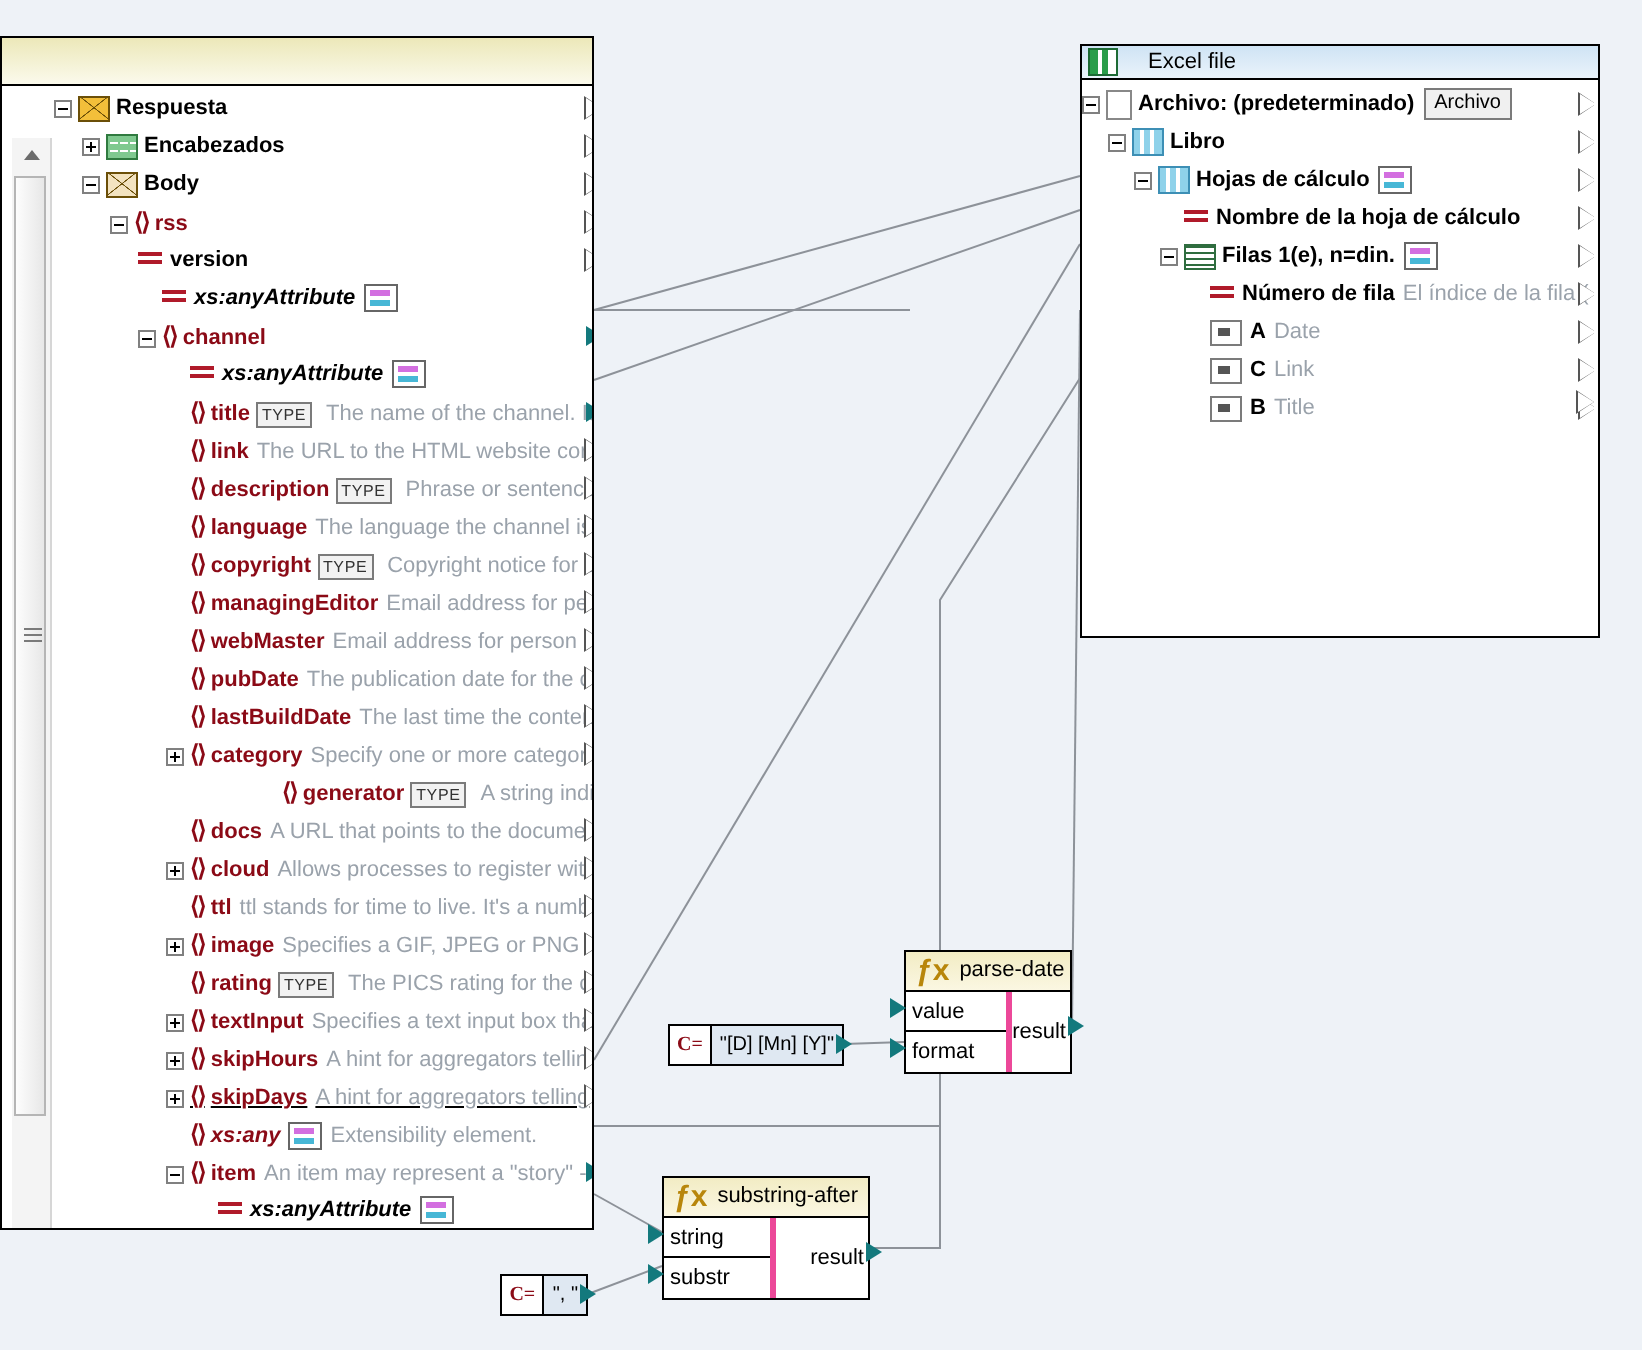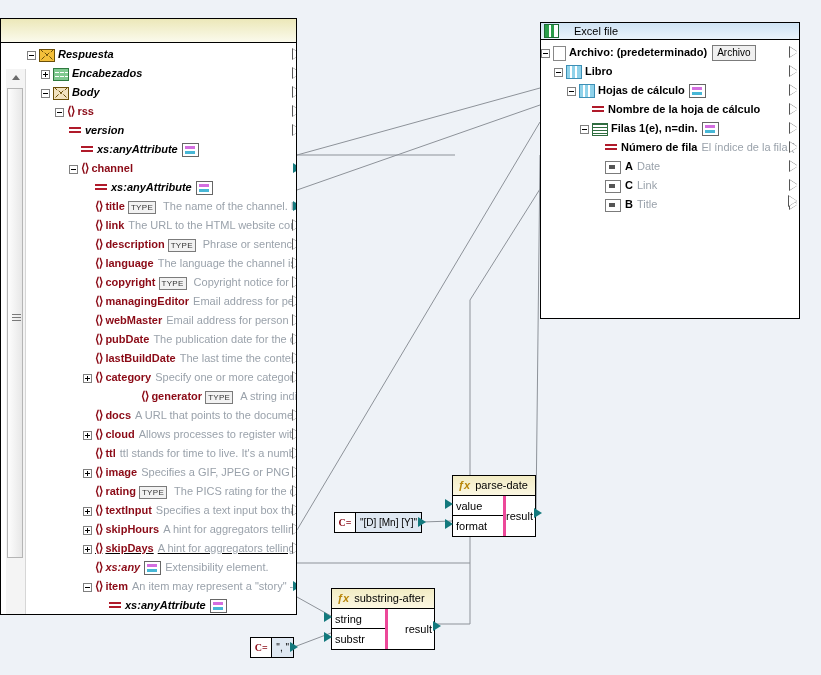--- a/index.html
+++ b/index.html
@@ -27,21 +27,21 @@
             background:linear-gradient(to right,#fdfdfd,#e7e7e7);
             border:1px solid #b5b5b5;box-sizing:border-box;}
   #sb-grip{position:absolute;left:4px;top:225px;width:9px;height:7px;}
   #sb-grip span{display:block;height:1px;background:#7a7a7a;margin-bottom:2px;}
 
   
   #tree{position:absolute;left:26px;top:0;right:0;top:2px;}
   .row{position:relative;height:19px;line-height:19px;white-space:nowrap;overflow:hidden;}
   .row .lbl{font-weight:bold;color:#000;}
   .row .lbl.elem{color:#8b0a16;}
-  .row .lbl.attr{color:#000;font-style:italic;}
+  .row .lbl.attr{color:#000;}
   .row .lbl.ital{font-style:italic;font-weight:bold;}
   .row .desc{color:#9aa2ab;font-weight:normal;padding-left:4px;}
   .tgl{display:inline-block;width:9px;height:9px;border:1px solid #808080;background:#fff;
        position:relative;vertical-align:middle;margin-right:3px;box-sizing:border-box;}
   .tgl:before{content:"";position:absolute;left:1px;top:3px;width:5px;height:1px;background:#000;}
   .tgl.plus:after{content:"";position:absolute;left:3px;top:1px;width:1px;height:5px;background:#000;}
   .tgl.none{border:none;background:transparent;}
   .tgl.none:before{display:none;}
   
   .ic{display:inline-block;vertical-align:middle;margin-right:3px;}
@@ -100,21 +100,21 @@
          border-left:8px solid #fff;}
   .arw.hollow:before{content:"";position:absolute;left:-1px;top:-1px;width:0;height:0;
          border-top:6px solid transparent;border-bottom:6px solid transparent;
          border-left:9px solid #555;}
 
   
   .fnbox{position:absolute;background:#fff;border:1px solid #000;box-sizing:border-box;}
   .fnhead{background:linear-gradient(to bottom,#f2ecc4,#fbf7e2);border-bottom:1px solid #000;
           height:19px;line-height:19px;padding-left:4px;font-size:11px;display:flex;
           align-items:center;gap:4px;}
-  .fx{display:inline-block;font-style:italic;font-weight:bold;color:#b8860b;font-size:11px;
+  .fx{display:inline-block;font-weight:bold;color:#b8860b;font-size:15px;
       border:0;padding:0 1px;}
   .fnbody{display:flex;height:40px;}
   .fnin{width:56px;border-right:3px solid #ec4899;box-sizing:border-box;}
   .fnin div{height:20px;line-height:20px;padding-left:3px;font-size:11px;box-sizing:border-box;}
   .fnin div:first-child{border-bottom:1px solid #000;}
   .fnout{flex:1;display:flex;align-items:center;justify-content:flex-end;padding-right:2px;
          font-size:11px;}
 
   
   .constbox{position:absolute;background:#fff;border:1px solid #000;box-sizing:border-box;

